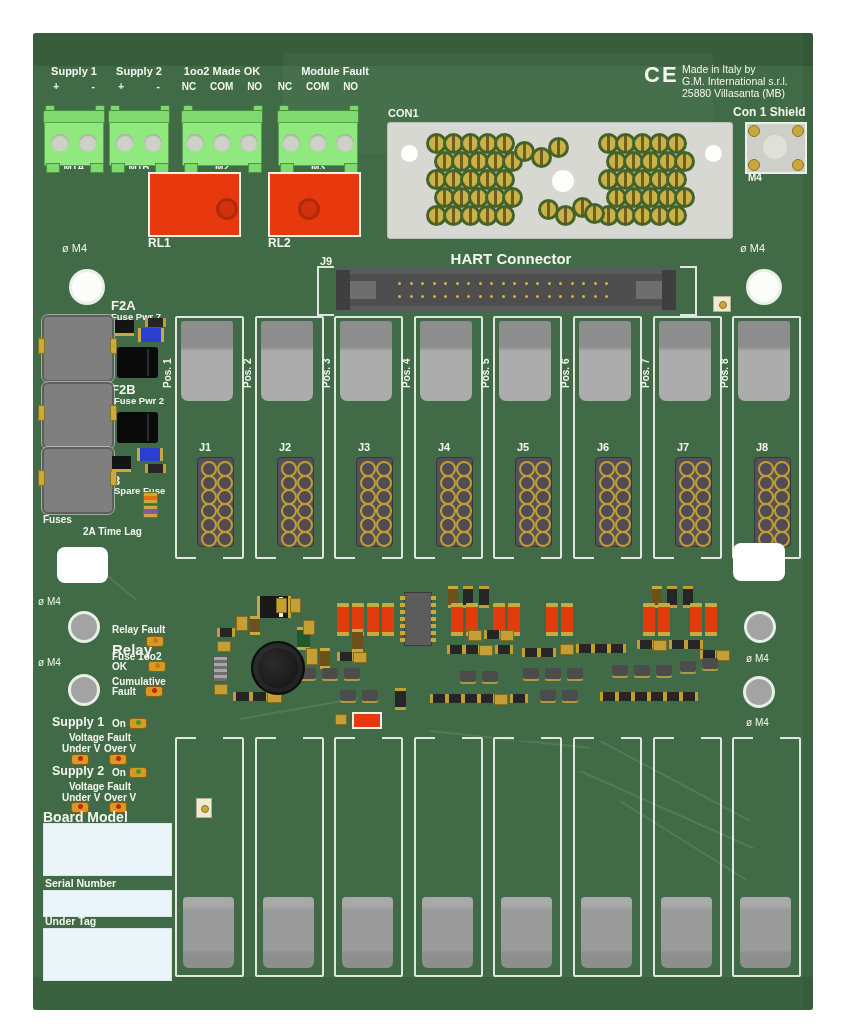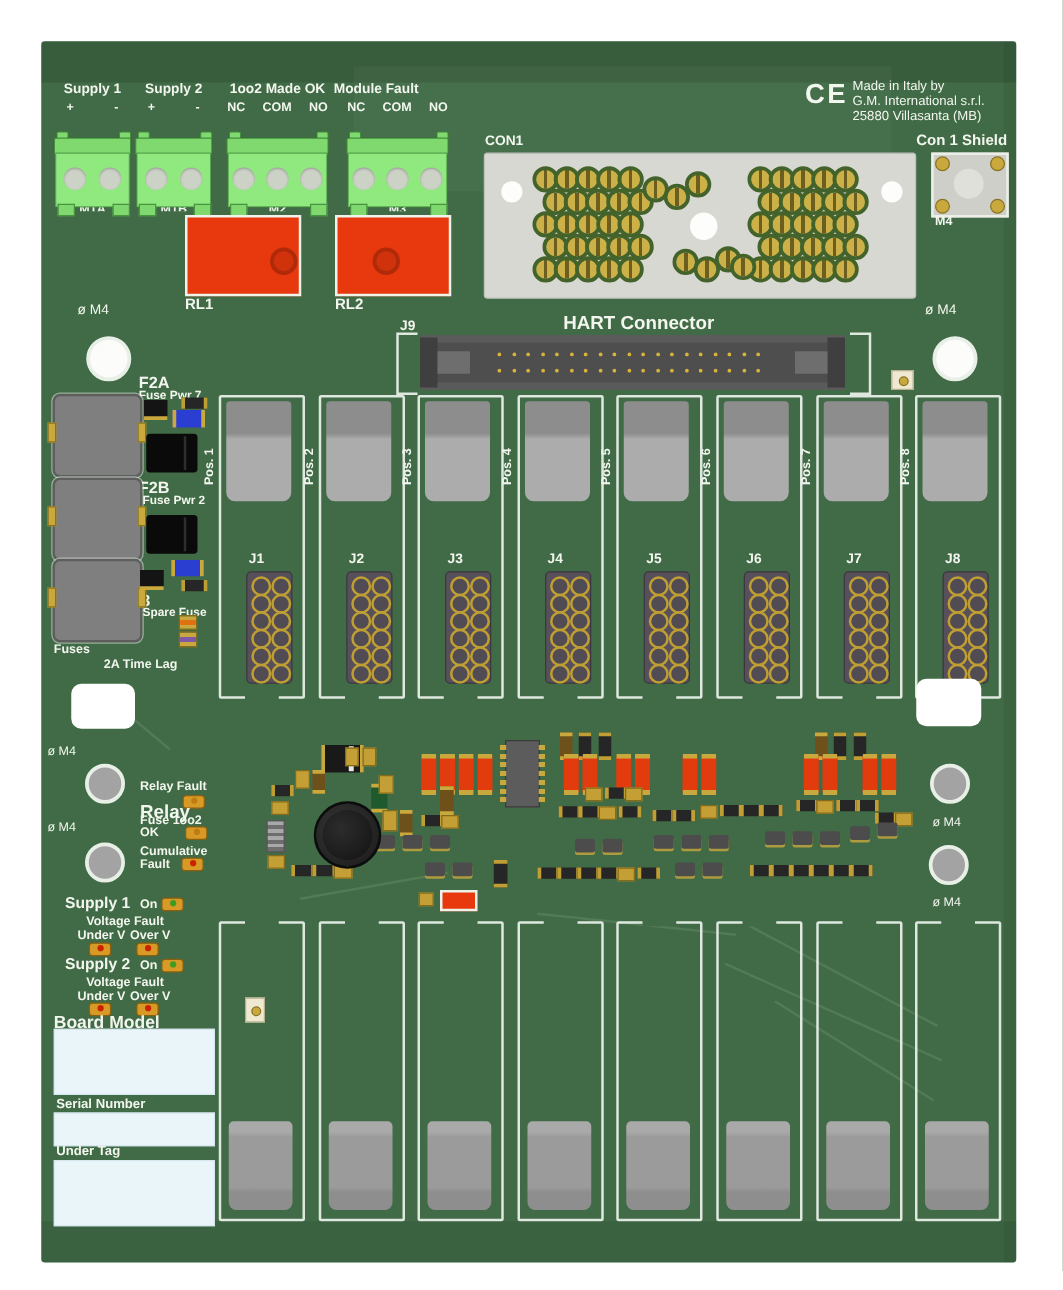--- a/index.html
+++ b/index.html
@@ -153,21 +153,21 @@
       <div class="tb-flange" style="position: absolute; left: 2px; top: -3px; width: 8px; height: 5px;"></div>
       <div class="tb-flange" style="position: absolute; left: 72px; top: -3px; width: 8px; height: 5px;"></div>
       <div class="tb-flange" style="position: absolute; left: 0px; top: 2px; width: 80px; height: 12px;"></div>
       <div class="tb-body" style="position: absolute; left: 1px; top: 14px; width: 78px; height: 42px;"></div>
       <div class="tb-hole" style="position: absolute; left: 4.94px; top: 26px;"></div>
       <div class="tb-hole" style="position: absolute; left: 32px; top: 26px;"></div>
       <div class="tb-hole" style="position: absolute; left: 59.06px; top: 26px;"></div>
       <div class="tb-foot" style="position: absolute; left: 3px; top: 55px; width: 12px; height: 8px;"></div>
       <div class="tb-foot" style="position: absolute; left: 67px; top: 55px; width: 12px; height: 8px;"></div>
     </div>
-    <div class="t" style="position: absolute; left: 267px; top: 66px; width: 102px; font-size: 11px; text-align: left;">Module Fault</div>
+    <div class="t" style="position: absolute; left: 267px; top: 66px; width: 102px; font-size: 11px; text-align: right;">Module Fault</div>
     <div style="position: absolute; left: 271px; top: 81px; width: 94px; display: flex; justify-content: space-around; color: rgb(243, 246, 238); font-weight: bold; font-size: 10px;">
       <span>NC</span>
       <span>COM</span>
       <span>NO</span>
     </div>
     <div class="desig" style="position: absolute; left: 277px; top: 163px; width: 82px;">M3</div>
     <div style="position: absolute; left: 277px; top: 108px; width: 82px; height: 62px;">
       <div class="tb-flange" style="position: absolute; left: 2px; top: -3px; width: 8px; height: 5px;"></div>
       <div class="tb-flange" style="position: absolute; left: 72px; top: -3px; width: 8px; height: 5px;"></div>
       <div class="tb-flange" style="position: absolute; left: 0px; top: 2px; width: 80px; height: 12px;"></div>

